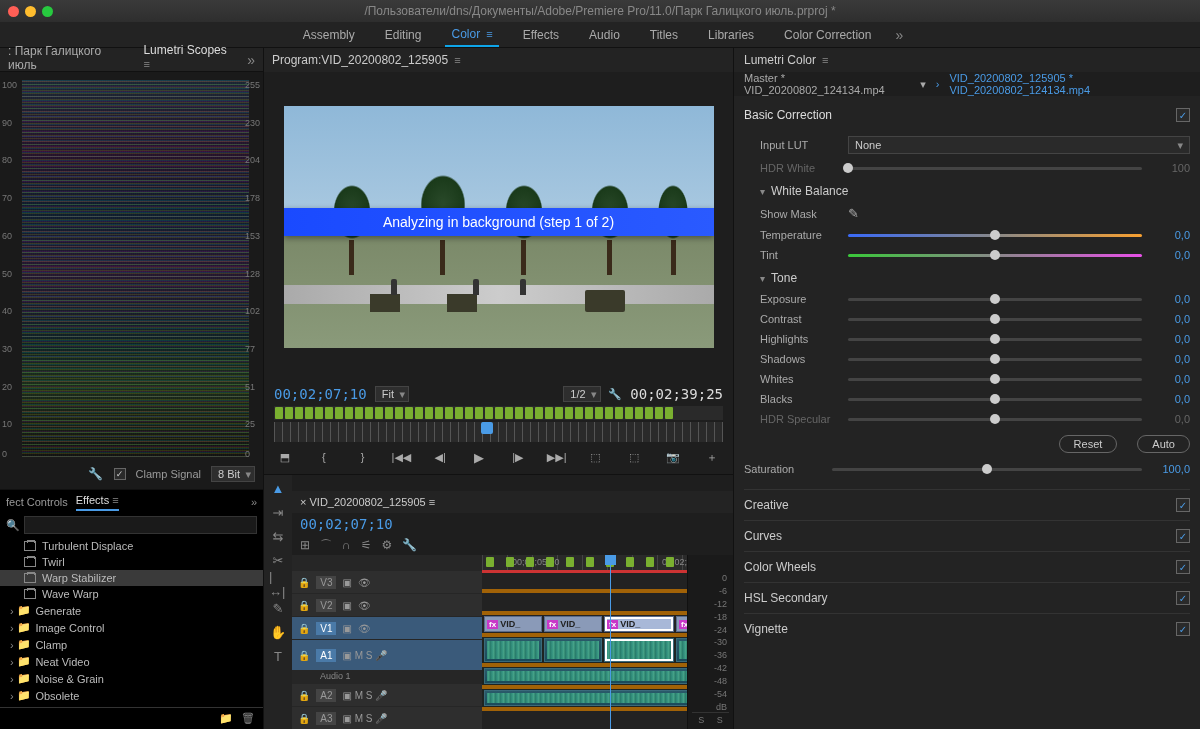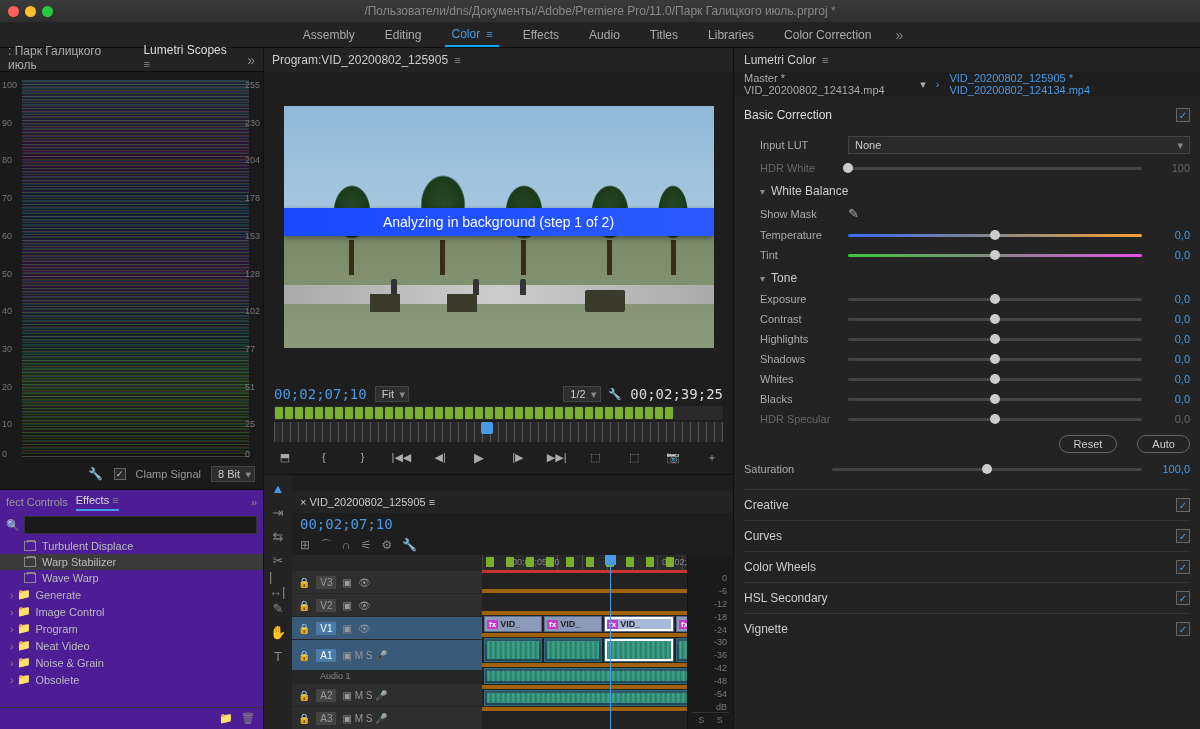--- a/index.html
+++ b/index.html
@@ -30,21 +30,21 @@
  linear-gradient(180deg,#1a2533 0%,#24112a 20%,#0d1d2d 35%,#25152f 50%,#0d2024 70%,#1a2b1a 80%,#111 100%);}
 .scope-canvas::after{content:"";position:absolute;inset:0;background:repeating-linear-gradient(90deg,rgba(255,255,255,.02) 0,rgba(255,255,255,.02) 1px,transparent 1px,transparent 2px);}
 .scope-ticks-l{position:absolute;left:2px;top:8px;bottom:32px;width:18px;color:#777;font-size:9px;}
 .scope-ticks-r{position:absolute;right:0;top:8px;bottom:32px;width:18px;color:#777;font-size:9px;text-align:right;}
 .tick{position:absolute;}
 .scope-footer{position:absolute;bottom:4px;left:0;right:0;height:22px;display:flex;align-items:center;justify-content:flex-end;gap:10px;padding:0 8px;color:#999;}
 .scope-footer .wrench{font-size:12px;}
 .checkbox{width:12px;height:12px;border:1px solid #666;display:inline-flex;align-items:center;justify-content:center;background:#2a2a2a;font-size:9px;color:#ccc;}
 .dropdown{background:#2e2e2e;border:1px solid #444;padding:1px 14px 1px 6px;color:#ccc;position:relative;font-size:11px;}
 .dropdown::after{content:"▾";position:absolute;right:3px;color:#888;}
-.effects-panel { height:240px; background:#4c1d95; border-top:1px solid #111; display:flex; flex-direction:column; }
+.effects-panel { height:240px; background:#000000; border-top:1px solid #111; display:flex; flex-direction:column; }
 .eff-header{height:24px;display:flex;align-items:center;padding:0 6px;gap:8px;}
 .eff-header .tab{color:#999;font-size:11px;}
 .eff-header .tab.active{color:#ddd;border-bottom:2px solid #4a9be6;padding-bottom:3px;}
 .eff-header .chev2{color:#888;margin-left:auto;}
 .search-row{padding:2px 6px;display:flex;align-items:center;gap:4px;}
 .search-row input{flex:1;background:#1a1a1a;border:1px solid #333;color:#ccc;padding:2px 4px;font-size:11px;}
 .eff-list{flex:1;overflow:auto;padding:2px 0;}
 .eff-item{display:flex;align-items:center;padding:2px 6px 2px 24px;gap:6px;color:#bbb;cursor:pointer;font-size:11px;}
 .eff-item.selected{background:#3a3a3a;}
 .eff-folder{display:flex;align-items:center;padding:2px 6px 2px 10px;gap:4px;color:#bbb;cursor:pointer;font-size:11px;}
@@ -221,20 +221,24 @@
       </div>
       <div class="search-row">
         <span style="color:#888">🔍</span>
         <input type="text" placeholder="" style="">
       </div>
       <div class="eff-list">
         <div class="eff-item">
             <span class="fx-ico"></span>
             <span>Turbulent Displace</span>
           </div>
+        <div class="eff-item">
+            <span class="fx-ico"></span>
+            <span>Twirl</span>
+          </div>
         <div class="eff-item selected">
             <span class="fx-ico"></span>
             <span>Warp Stabilizer</span>
           </div>
         <div class="eff-item">
             <span class="fx-ico"></span>
             <span>Wave Warp</span>
           </div>
         <div class="eff-folder">
             <span class="fold-ico">›</span>
@@ -242,21 +246,21 @@
             <span>Generate</span>
           </div>
         <div class="eff-folder">
             <span class="fold-ico">›</span>
             <span>📁</span>
             <span>Image Control</span>
           </div>
         <div class="eff-folder">
             <span class="fold-ico">›</span>
             <span>📁</span>
-            <span>Program</span>
+            <span>Clamp</span>
           </div>
         <div class="eff-folder">
             <span class="fold-ico">›</span>
             <span>📁</span>
             <span>Neat Video</span>
           </div>
         <div class="eff-folder">
             <span class="fold-ico">›</span>
             <span>📁</span>
             <span>Noise &amp; Grain</span>

